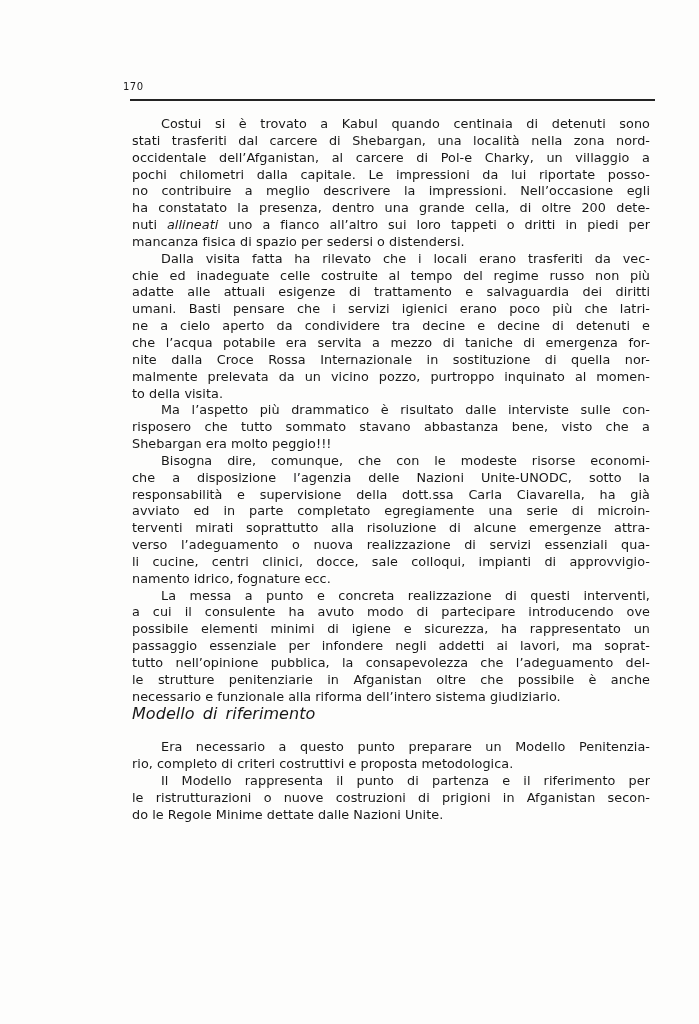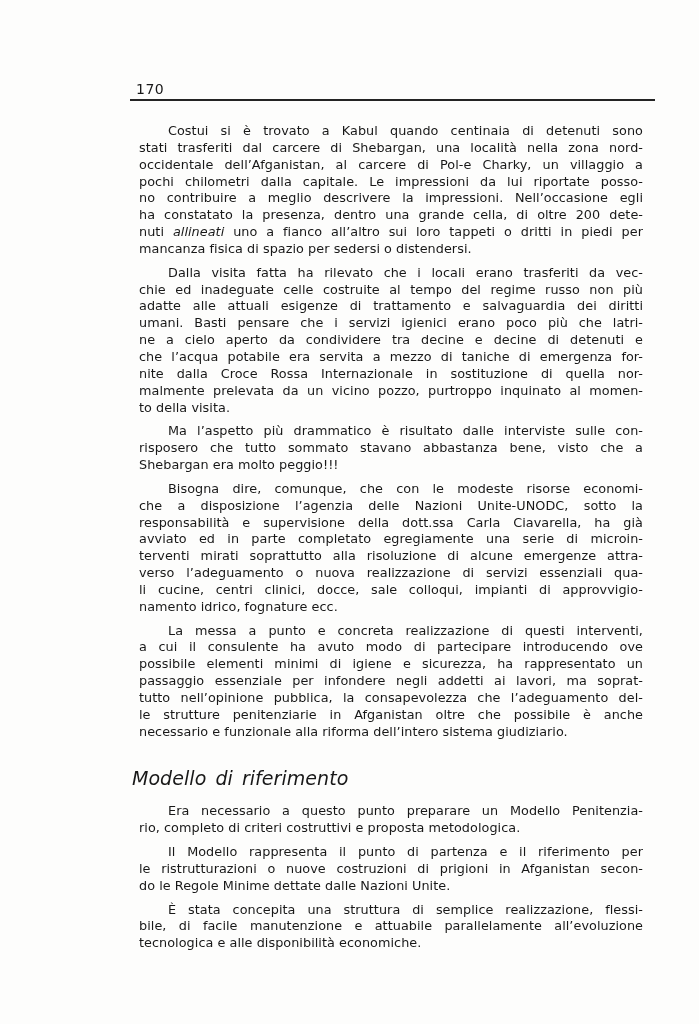--- a/index.html
+++ b/index.html
@@ -11,25 +11,25 @@
     position: relative;
     width: 699px;
     height: 1024px;
     background: #fdfdfc;
     font-family: "DejaVu Sans", "Liberation Sans", sans-serif;
     color: #181818;
     overflow: hidden;
   }
   .header-row {
     position: absolute;
-    left: 136px;
+    left: 123px;
     top: 81px;
     width: 518px;
     height: 18px;
-    font-size: 14px;
+    font-size: 10px;
   }
   .page-number {
     position: absolute;
     left: 0;
     top: 0;
     letter-spacing: 0.5px;
   }
   .running-title {
     display: block;
     text-align: center;
@@ -46,35 +46,34 @@
   }
   .page-body {
     position: absolute;
     left: 132px;
     top: 116px;
     width: 518px;
     font-size: 12.8px;
     line-height: 16.85px;
     letter-spacing: 0.05px;
   }
-  .paragraph { margin: 7px; }
+  .paragraph { margin: 0; }
   .line {
     height: 16.85px;
     overflow: hidden;
     text-align: justify;
     text-align-last: justify;
   }
   .line.first { text-indent: 29px; }
   .line.last  { text-align-last: left; }
   .em { font-style: italic; }
   .section-heading {
-    margin-top: 29px;
     margin-bottom: 17px;
     font-style: italic;
-    font-size: 19px;
+    font-size: 16px;
     word-spacing: 3px;
   }
 </style>
 </head>
 <body>
 
 <div class="page">
   <div class="header-row">
     <span class="page-number">170</span>
   </div>
@@ -128,19 +127,14 @@
       <div class="section-heading">Modello di riferimento</div>
       <div class="paragraph">
         <div class="line first">Era necessario a questo punto preparare un Modello Penitenzia-</div>
         <div class="line last">rio, completo di criteri costruttivi e proposta metodologica.</div>
       </div>
       <div class="paragraph">
         <div class="line first">Il Modello rappresenta il punto di partenza e il riferimento per</div>
         <div class="line">le ristrutturazioni o nuove costruzioni di prigioni in Afganistan secon-</div>
         <div class="line last">do le Regole Minime dettate dalle Nazioni Unite.</div>
       </div>
-      <div class="paragraph">
-        <div class="line first">È stata concepita una struttura di semplice realizzazione, flessi-</div>
-        <div class="line">bile, di facile manutenzione e attuabile parallelamente all’evoluzione</div>
-        <div class="line last">tecnologica e alle disponibilità economiche.</div>
-      </div>
     </main>
 </div>
 
 </body></html>

